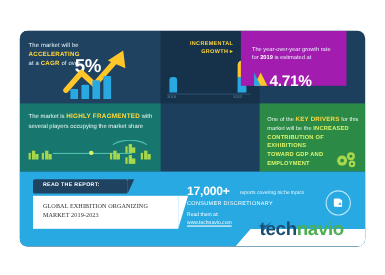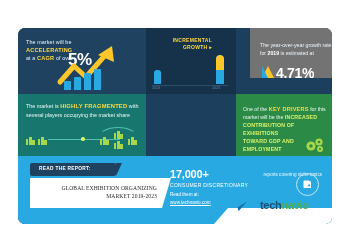--- a/index.html
+++ b/index.html
@@ -14,21 +14,21 @@
   }
   .info{
     position:absolute;left:18px;top:28px;width:314px;height:196px;
     border-radius:7px;overflow:hidden;background:#1d3f5e;
   }
 
   
   .r1{position:absolute;left:0;top:0;width:100%;height:66px;}
   .p-cagr{position:absolute;left:0;top:0;width:128px;height:66px;background:#1f4260;}
   .p-incr{position:absolute;left:128px;top:0;width:90px;height:66px;background:#16314a;}
-  .p-yoy{position:absolute;left:232px;top:0;width:96px;height:50px;background:#737373;}
+  .p-yoy{position:absolute;left:201px;top:0;width:96px;height:50px;background:#a21caf;}
 
   .cagr-txt{position:absolute;left:8px;top:10px;width:90px;color:#eaf4fb;
     font-size:5.4px;line-height:8px;letter-spacing:.1px;}
   .cagr-txt b{color:#ffd83d;font-size:5.6px;letter-spacing:.2px;}
   .cagr-big{position:absolute;left:50px;top:22px;color:#ffffff;font-size:17px;
     font-weight:bold;letter-spacing:-.4px;}
 
   
   .bars{position:absolute;left:46px;top:40px;width:46px;height:22px;}
   .bars i{position:absolute;bottom:0;width:7px;background:#29a9e1;display:block;border-radius:1px 1px 0 0;}
@@ -94,21 +94,21 @@
     font-size:5.1px;line-height:7.4px;}
   .na-txt b{color:#d9f36b;font-weight:bold;letter-spacing:.2px;}
 
   .drv-txt{position:absolute;left:7px;top:11px;width:88px;color:#eaf7ee;
     font-size:5.2px;line-height:8px;}
   .drv-txt .y{color:#ffd83d;font-weight:bold;font-size:5.6px;letter-spacing:.2px;}
   .drv-txt .g{color:#d9f36b;font-weight:bold;letter-spacing:.2px;}
   .gears{position:absolute;right:6px;bottom:3px;width:22px;height:16px;}
 
   
-  .r3{position:absolute;left:0;top:128px;width:100%;height:68px;background:#29a9e1;text-align:right;}
+  .r3{position:absolute;left:0;top:128px;width:100%;height:68px;background:#29a9e1;}
   .tab{position:absolute;left:12px;top:7px;width:86px;height:13px;background:#1f4260;
     border-radius:2px;}
   .tab:after{content:"";position:absolute;right:-6px;top:0;border-top:13px solid #1f4260;
     border-right:6px solid transparent;}
   .tab span{position:absolute;left:9px;top:3.4px;color:#ffffff;font-size:4.8px;
     font-weight:bold;letter-spacing:.3px;}
   .card{position:absolute;left:12px;top:22px;width:132px;height:30px;background:#ffffff;}
   .card:after{content:"";position:absolute;right:-9px;top:0;border-top:30px solid #ffffff;
     border-right:9px solid transparent;}
   .card p{position:absolute;left:9px;top:6px;width:118px;margin:0;color:#2a2a2a;
@@ -123,21 +123,21 @@
   .url{position:absolute;left:152px;top:44px;color:#ffffff;font-size:4.6px;
     text-decoration:underline;}
   .badge{position:absolute;right:13px;top:17px;width:21px;height:21px;border-radius:50%;
     border:1px solid #bfe6f8;}
 
   .wedge{position:absolute;left:196px;top:52px;width:118px;height:16px;background:#ffffff;
     clip-path:polygon(14px 0,118px 0,118px 16px,0 16px);}
 
   
   .logo{position:absolute;left:232px;top:200px;}
-  .logo .tn{position:absolute;left:28px;top:-1px;font-size:11px;font-weight:bold;letter-spacing:-.3px;}
+  .logo .tn{position:absolute;left:4px;top:-1px;font-size:17px;font-weight:bold;letter-spacing:-.3px;}
   .logo .tn .a{color:#1b4f72;}
   .logo .tn .b{color:#4caf50;}
 </style>
 </head>
 <body>
 
 <div class="canvas">
   <div class="info">
 
     <div class="r1">

